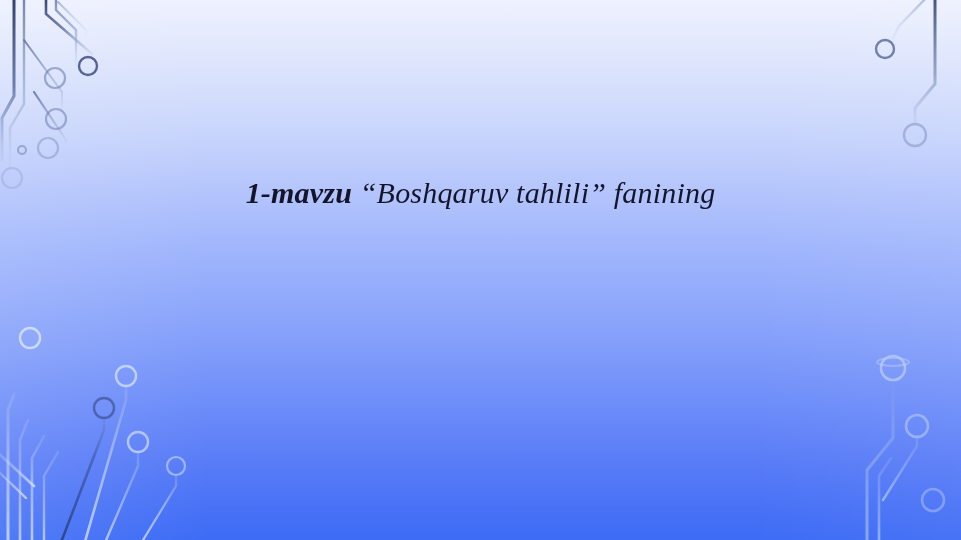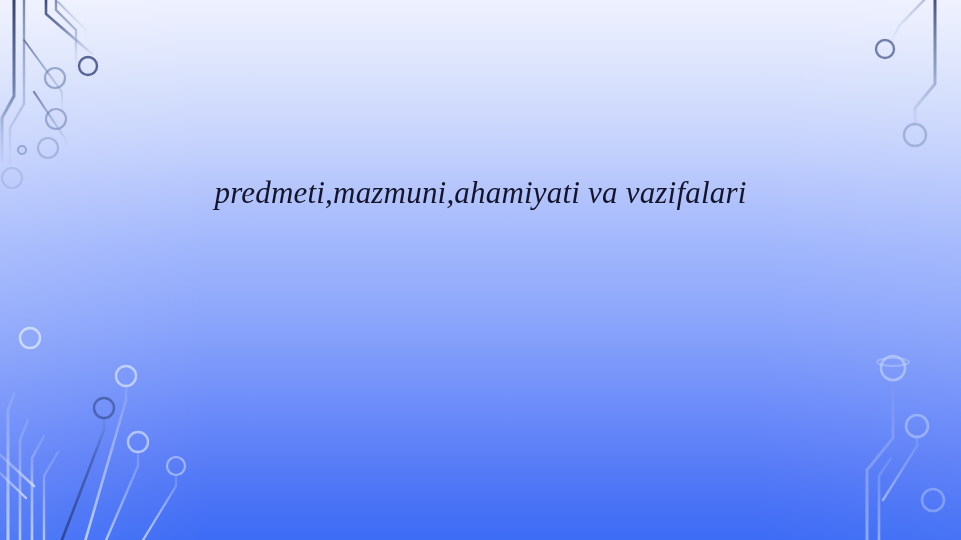--- a/index.html
+++ b/index.html
@@ -229,16 +229,18 @@
 
     <g fill="none">
       <circle cx="72" cy="18" r="12" stroke="#b9cbfa" stroke-opacity="0.75" stroke-width="2.6"></circle>
       <ellipse cx="72" cy="12" rx="16" ry="4" stroke="#c6d5fb" stroke-opacity="0.40" stroke-width="2"></ellipse>
       <circle cx="96" cy="76" r="11" stroke="#b0c4f8" stroke-opacity="0.65" stroke-width="2.6"></circle>
       <circle cx="112" cy="150" r="11" stroke="#a8bdf7" stroke-opacity="0.55" stroke-width="2.6"></circle>
     </g>
   </svg>
 
   <div id="title-block">
-    <div class="title-line title-line-2">predmeti,mazmuni,ahamiyati va vazifalari</div>
+    <div class="title-line">
+      <span class="t-bold">1-mavzu</span><span> “Boshqaruv tahlili” fanining</span>
+    </div>
   </div>
 
 </div>
 
 </body></html>

